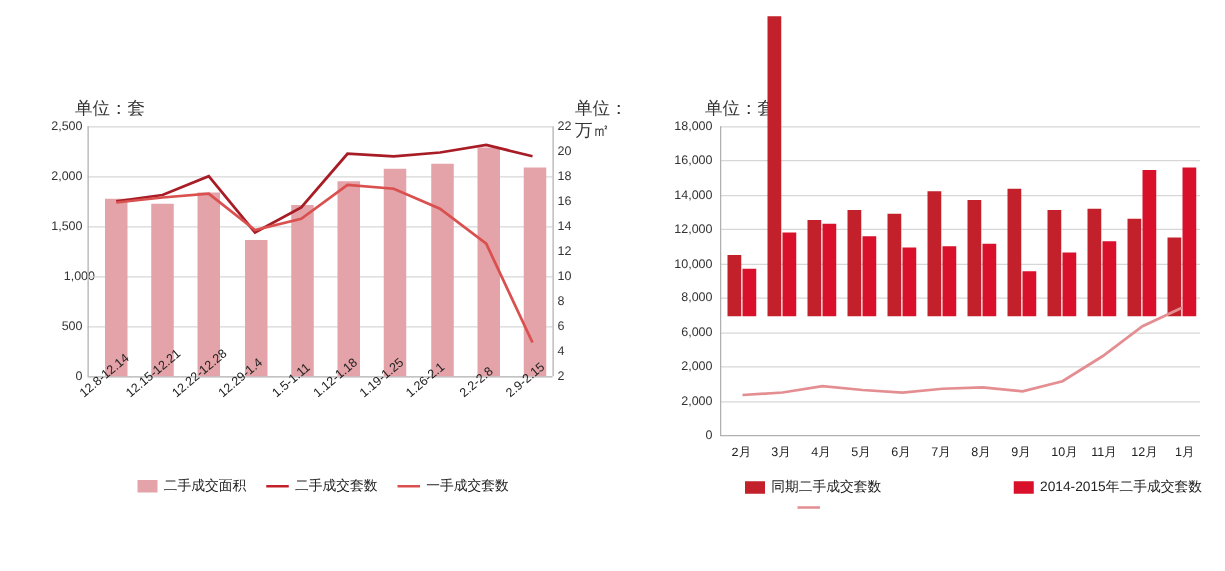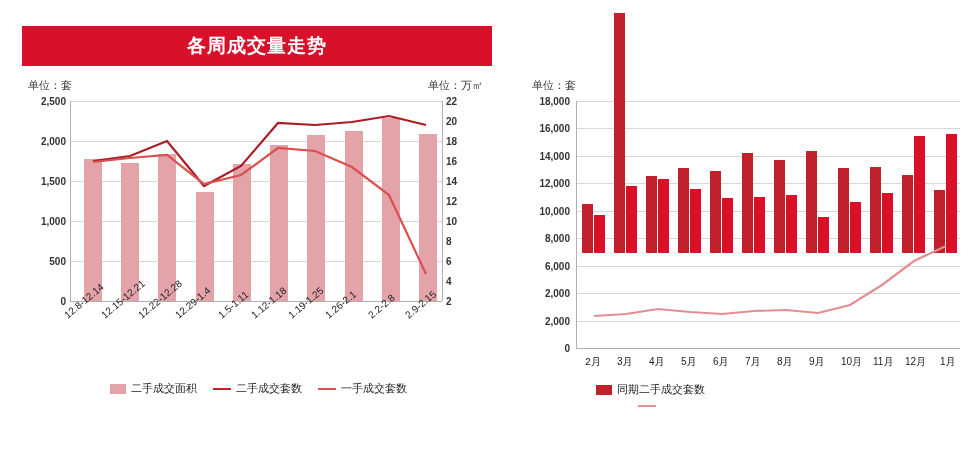--- a/index.html
+++ b/index.html
@@ -45,35 +45,35 @@
   }
   .title-right {
     left: 18px;
     top: 26px;
     width: 434px;
     height: 40px;
   }
 
   .unit-label {
     position: absolute;
-    font-size: 11px;
+    font-size: 14px;
     color: #333;
+    margin-left: 32px;
   }
 
   .chart-area {
     position: absolute;
   }
 
   .axis-label {
     position: absolute;
     font-size: 10px;
     color: #333;
     text-align: right;
     white-space: nowrap;
-    font-weight: bold;
   }
   .axis-label-right {
     text-align: left;
   }
   .gridline {
     position: absolute;
     border-top: 1px solid #d7d7d7;
   }
   .axis-line-v {
     position: absolute;
@@ -133,31 +133,30 @@
   }
   svg { position: absolute; left: 0; top: 0; overflow: visible; }
 </style>
 </head>
 <body>
 
 <div class="page">
 
   <div class="panel panel-left">
 
-    <div class="title-bar title-left">各周成交量走势</div>
 
     <div class="unit-label" style="left:28px; top:78px;">单位：套</div>
     <div class="unit-label" style="left:428px; top:78px;">单位：万㎡</div>
 
     <div class="chart-area" style="left:0; top:0; width:510px; height:457px;">
 
       <div class="axis-label" style="left:18px; top:96px; width:48px;">2,500</div>
       <div class="axis-label" style="left:18px; top:136px; width:48px;">2,000</div>
       <div class="axis-label" style="left:18px; top:176px; width:48px;">1,500</div>
-      <div class="axis-label" style="left:18px; top:216px; width:48px;">1,000</div>
+      <div class="axis-label" style="left:28px; top:216px; width:48px;">1,000</div>
       <div class="axis-label" style="left:18px; top:256px; width:48px;">500</div>
       <div class="axis-label" style="left:18px; top:296px; width:48px;">0</div>
 
       <div class="axis-label axis-label-right" style="left:446px; top:96px;">22</div>
       <div class="axis-label axis-label-right" style="left:446px; top:116px;">20</div>
       <div class="axis-label axis-label-right" style="left:446px; top:136px;">18</div>
       <div class="axis-label axis-label-right" style="left:446px; top:156px;">16</div>
       <div class="axis-label axis-label-right" style="left:446px; top:176px;">14</div>
       <div class="axis-label axis-label-right" style="left:446px; top:196px;">12</div>
       <div class="axis-label axis-label-right" style="left:446px; top:216px;">10</div>
@@ -303,20 +302,24 @@
       <div class="cat-label" style="left:363px; top:355px;">11月</div>
       <div class="cat-label" style="left:395px; top:355px;">12月</div>
       <div class="cat-label" style="left:430px; top:355px;">1月</div>
     </div>
 
     <div class="legend" style="left:66px; top:382px;margin-left:20px;">
       <div class="legend-item">
         <span class="swatch bar-dark"></span>
         <span>同期二手成交套数</span>
       </div>
+      <div class="legend-item" style="margin-left:90px;">
+        <span class="swatch bar-red"></span>
+        <span>2014-2015年二手成交套数</span>
+      </div>
     </div>
     <div class="legend" style="left:128px; top:405px;">
       <div class="legend-item">
         <span class="swatch-line swatch-line-light"></span>
       </div>
     </div>
   </div>
 </div>
 
 </body></html>

